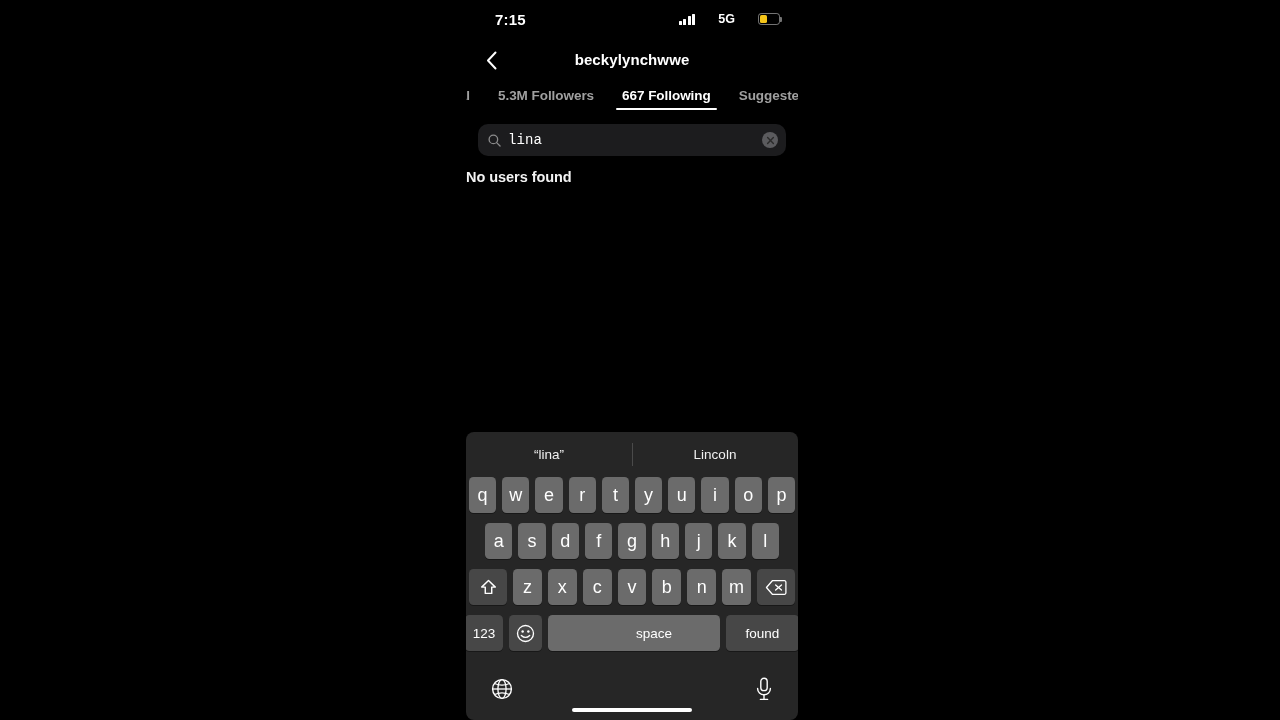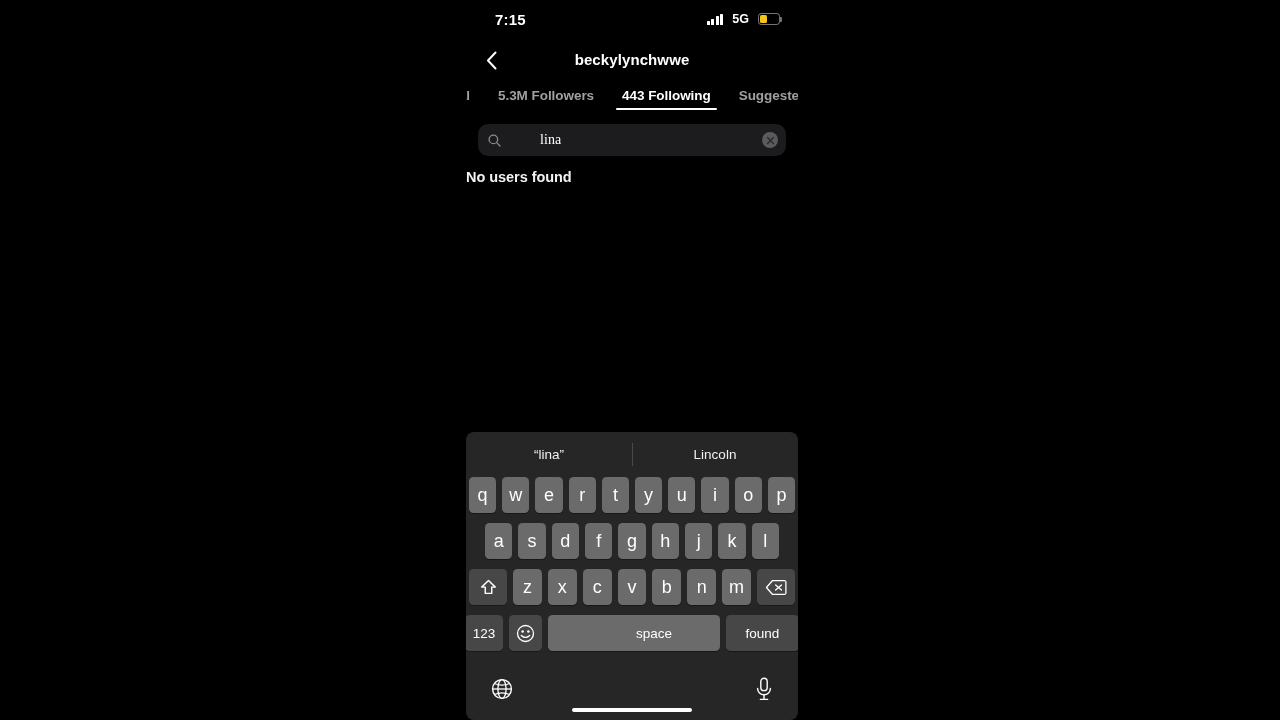--- a/index.html
+++ b/index.html
@@ -29,21 +29,21 @@
     width: 332px; height: 40px;
   }
   .sb-time {
     position: absolute; left: 29px; top: 11px;
     width: 60px; text-align: left;
     color: #fff; font-size: 15px; font-weight: bold;
     letter-spacing: .2px;
   }
   .sb-right {
     position: absolute; right: 18px; top: 12px;
-    display: flex; align-items: center; gap: 9px;
+    display: flex; align-items: center; gap: 23px;
   }
   .bars { display: flex; align-items: flex-end; gap: 1.5px; height: 11px; }
   .bars i { display: block; width: 3px; background: #fff; border-radius: .5px; }
   .bars i:nth-child(1) { height: 4px; }
   .bars i:nth-child(2) { height: 6px; }
   .bars i:nth-child(3) { height: 8.5px; }
   .bars i:nth-child(4) { height: 11px; }
   .sb-net { color: #fff; font-size: 12.5px; font-weight: 600; letter-spacing: .1px; }
   .batt {
     position: relative; width: 22px; height: 11.5px;
@@ -121,24 +121,23 @@
     padding: 0 10px;
   }
   .mag {
     width: 13px; height: 13px; flex: none; margin-right: 7px;
     opacity: .62;
   }
   .searchinput {
     flex: 1;
     border: none; outline: none; background: transparent;
     color: #fff; font-size: 14px;
-    font-family: Liberation Serif, serif;
+    font-family: Liberation Mono, monospace;
     letter-spacing: .1px;
     padding: 0;
-    margin-left: 32px;
   }
   .searchinput::placeholder { color: #8e8e93; }
   .clearbtn {
     position: absolute; right: 8px; top: 50%;
     transform: translateY(-50%);
     width: 16px; height: 16px; border-radius: 50%;
     background: #5b5b5e;
     display: flex; align-items: center; justify-content: center;
   }
 
@@ -247,21 +246,21 @@
           <polyline points="9.5,1.5 2,9.5 9.5,17.5" fill="none" stroke="#ffffff" stroke-width="2" stroke-linecap="round" stroke-linejoin="round"></polyline>
         </svg>
       </div>
       <div class="nav-title">beckylynchwwe</div>
     </div>
 
     <div class="tabs">
       <div class="tabs-inner">
         <div class="tab">utual</div>
         <div class="tab">5.3M Followers</div>
-        <div class="tab active">443 Following</div>
+        <div class="tab active">667 Following</div>
         <div class="tab">Suggested</div>
       </div>
     </div>
 
     <div class="searchwrap">
       <div class="searchfield">
         <svg class="mag" viewBox="0 0 14 14">
           <circle cx="5.8" cy="5.8" r="4.6" fill="none" stroke="#cfcfcf" stroke-width="1.4"></circle>
           <line x1="9.3" y1="9.3" x2="13" y2="13" stroke="#cfcfcf" stroke-width="1.4" stroke-linecap="round"></line>
         </svg>

